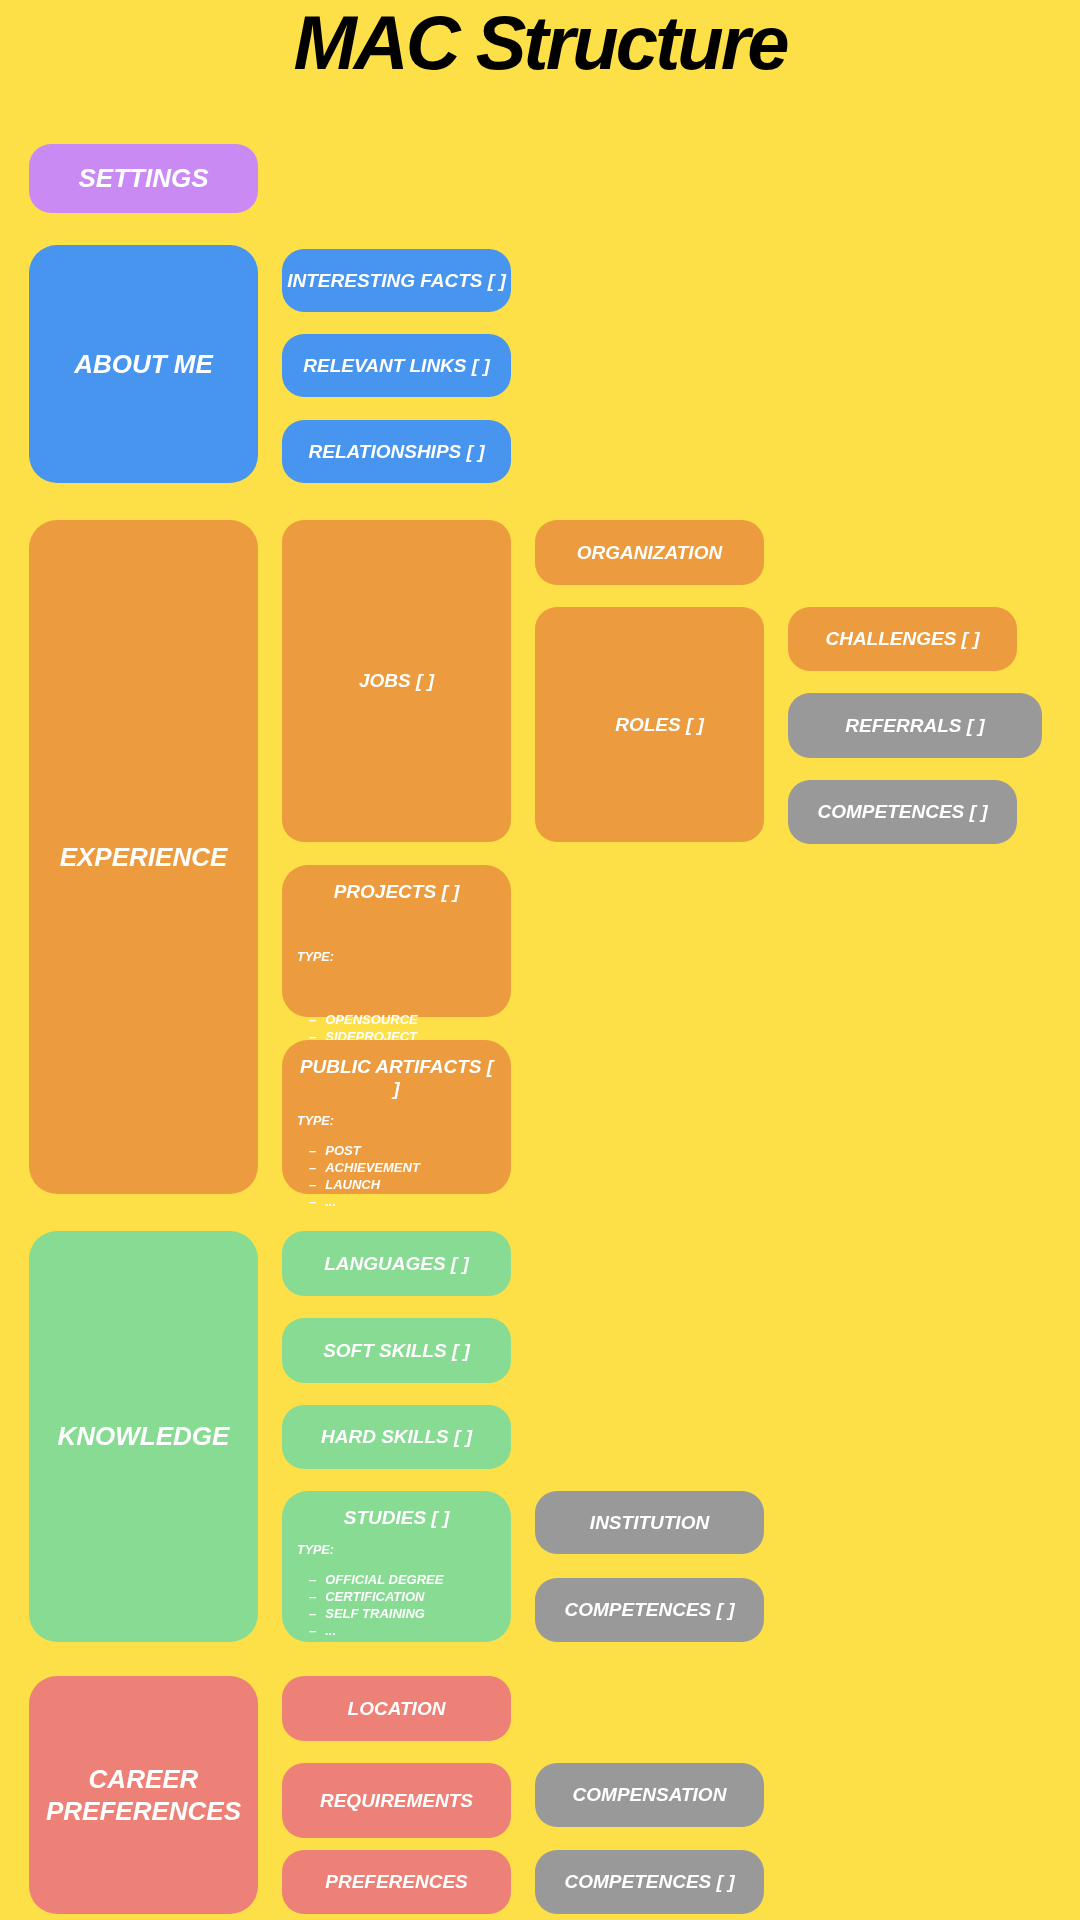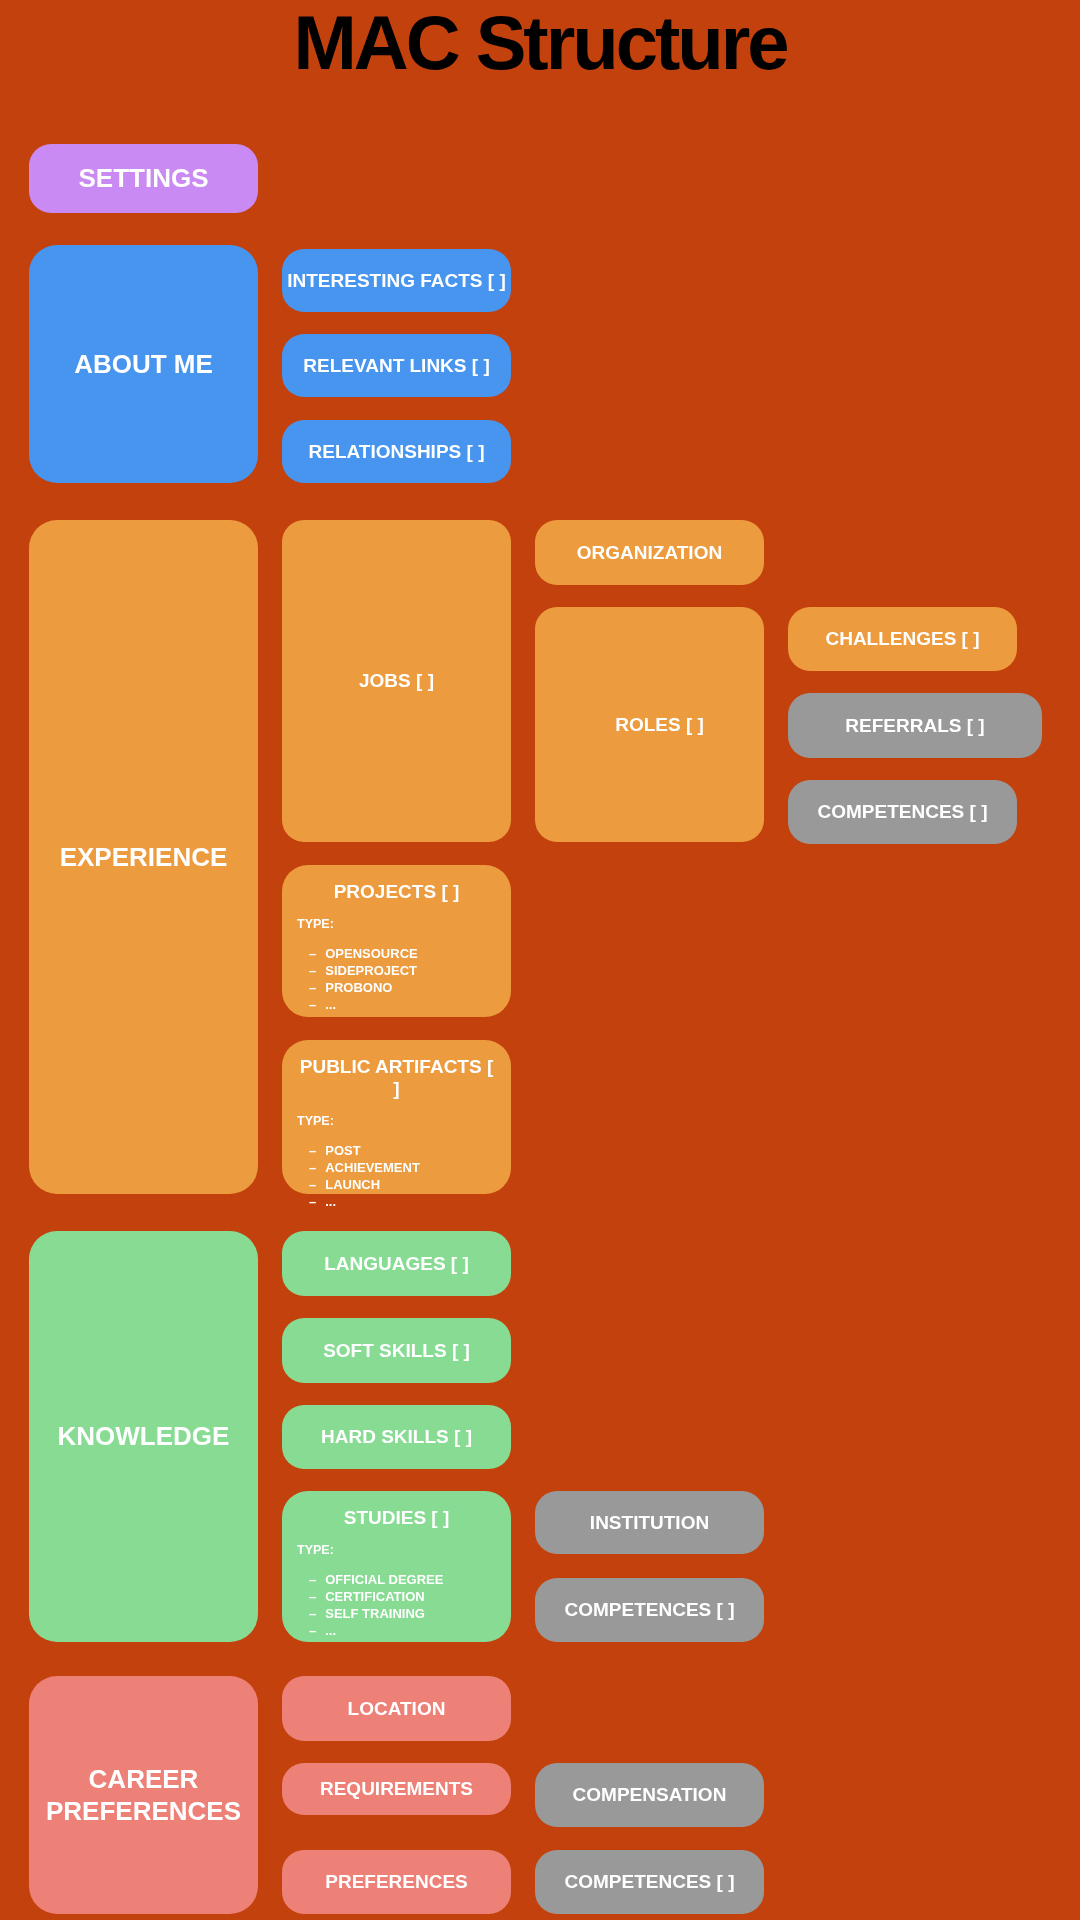--- a/index.html
+++ b/index.html
@@ -1,21 +1,22 @@
 <!DOCTYPE html>
 <html><head>
 <meta charset="utf-8">
 <style>
   html,body{margin:0;padding:0;background:#ffffff;}
   #canvas{
     position:relative;
     width:1080px;height:1920px;
-    background:#c2410c;
+    background:#fde047;
     font-family:"Liberation Sans", sans-serif;
     overflow:hidden;
+    font-style:italic;
   }
   .page-title{
     position:absolute;
     left:0;top:2px;width:1080px;
     text-align:center;
     font-size:76px;
     font-weight:900;
     letter-spacing:-3px;
     color:#000000;
     line-height:1.08;
@@ -83,28 +84,28 @@
   #about-me{left:29px;top:245px;width:229px;height:238px;}
   #experience{left:29px;top:520px;width:229px;height:674px;}
   #knowledge{left:29px;top:1231px;width:229px;height:411px;}
   #career{left:29px;top:1676px;width:229px;height:238px;}
 
   
   #interesting-facts{left:282px;top:249px;width:229px;height:63px;}
   #relevant-links{left:282px;top:334px;width:229px;height:63px;}
   #relationships{left:282px;top:420px;width:229px;height:63px;}
   #jobs{left:282px;top:520px;width:229px;height:322px;}
-  #projects{left:282px;top:865px;width:229px;height:152px;}
+  #projects{left:282px;top:865px;width:229px;height:152px;gap:33px;}
   #public-artifacts{left:282px;top:1040px;width:229px;height:154px;}
   #languages{left:282px;top:1231px;width:229px;height:65px;}
   #soft-skills{left:282px;top:1318px;width:229px;height:65px;}
   #hard-skills{left:282px;top:1405px;width:229px;height:64px;}
   #studies{left:282px;top:1491px;width:229px;height:151px;}
   #location{left:282px;top:1676px;width:229px;height:65px;}
-  #requirements{left:282px;top:1763px;width:229px;height:52px;}
+  #requirements{left:282px;top:1763px;width:229px;height:75px;}
   #preferences{left:282px;top:1850px;width:229px;height:64px;}
 
   
   #organization{left:535px;top:520px;width:229px;height:65px;}
   #roles{left:535px;top:607px;width:229px;height:235px;padding-left:20px;}
   #institution{left:535px;top:1491px;width:229px;height:63px;}
   #competences-knowledge{left:535px;top:1578px;width:229px;height:64px;}
   #compensation{left:535px;top:1763px;width:229px;height:64px;}
   #competences-career{left:535px;top:1850px;width:229px;height:64px;}
 

